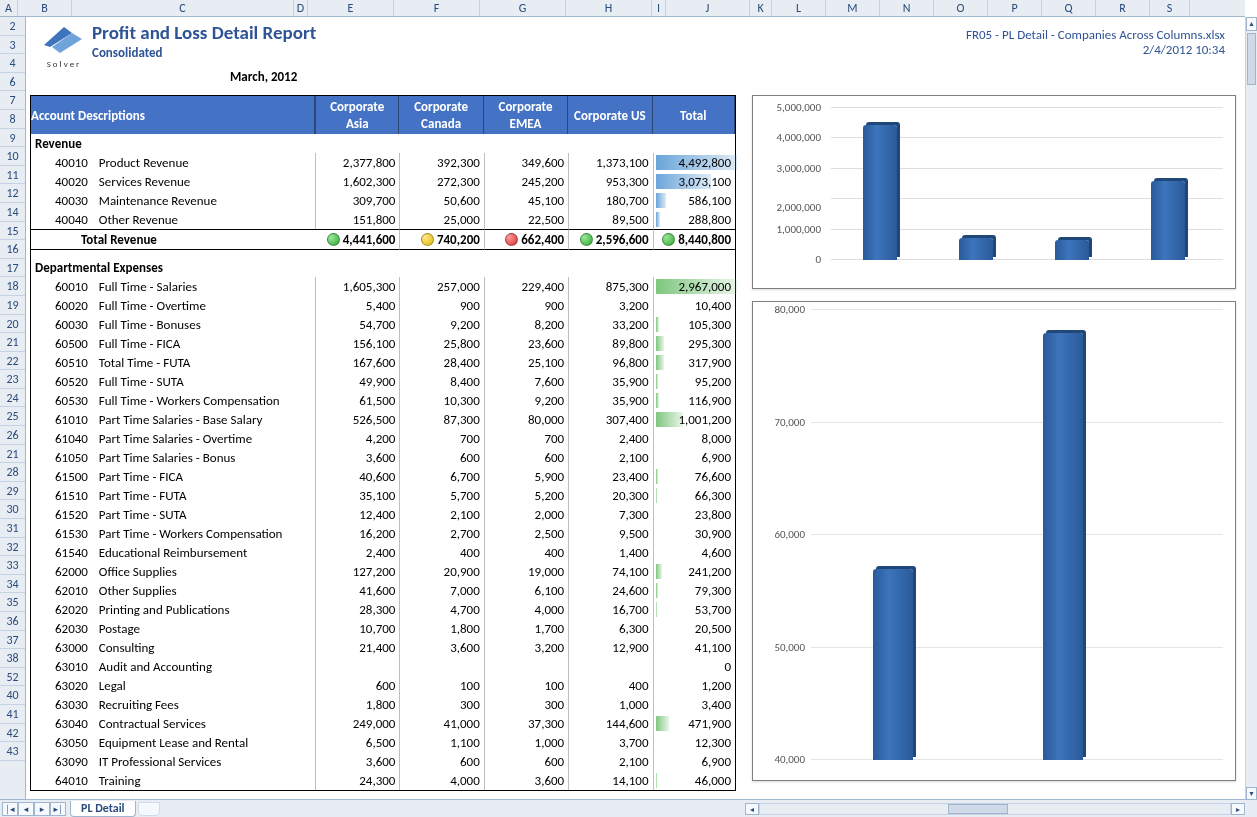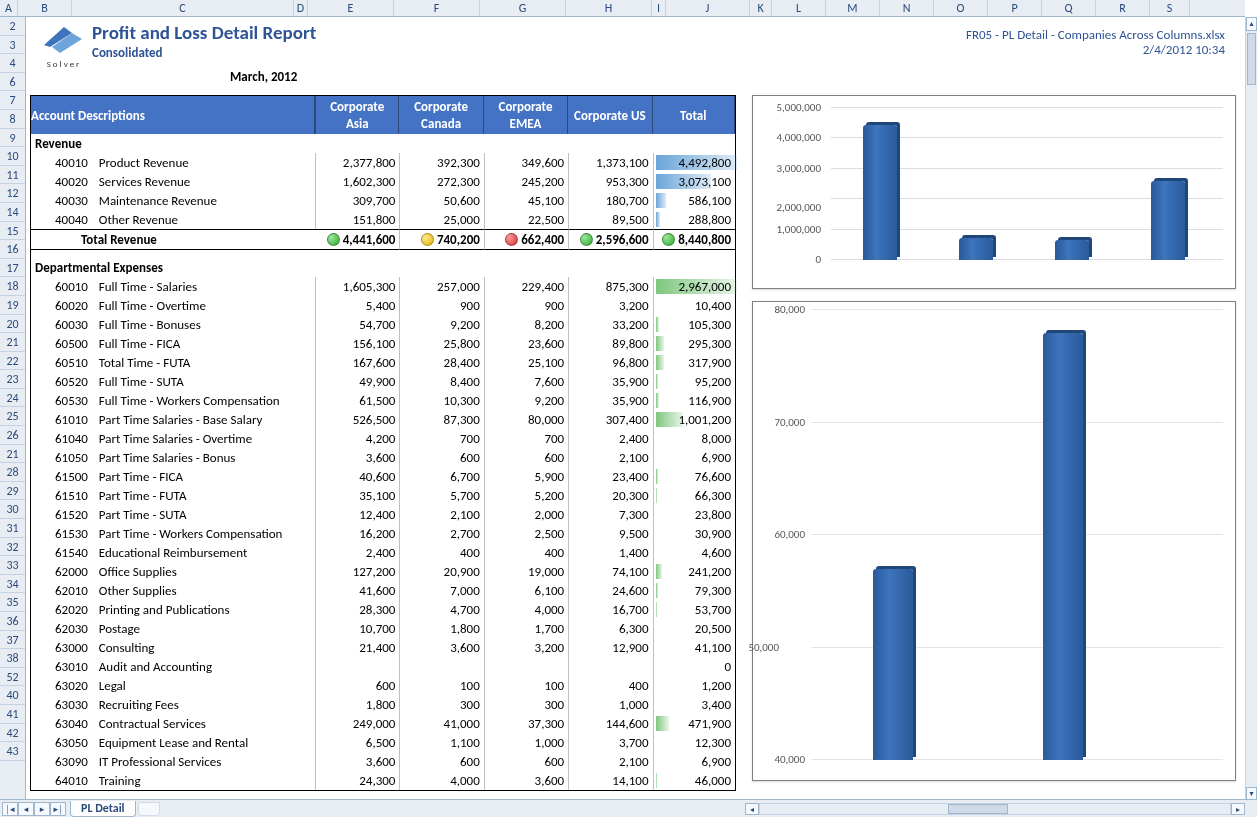--- a/index.html
+++ b/index.html
@@ -656,21 +656,21 @@
         <div class="bar3d" style="left:206px;height:22.50208px" title="Corporate Canada: 740200"></div>
         <div class="bar3d" style="left:302px;height:20.13696px" title="Corporate EMEA: 662400"></div>
         <div class="bar3d" style="left:398px;height:78.93664px" title="Corporate US: 2596600"></div>
       </div>
   </div>
 
   <div class="chart-box chart2">
     <div id="c2ylabs">
         <div class="axis-lbl" style="right:430px;bottom:14px;width:50px">40,000</div>
      <div style="position:absolute;left:58px;right:12px;bottom:20px;height:1px;background:#e5e5e5"></div>
-        <div class="axis-lbl" style="right:456px;bottom:126.5px;width:50px">50,000</div>
+        <div class="axis-lbl" style="right:430px;bottom:126.5px;width:50px">50,000</div>
      <div style="position:absolute;left:58px;right:12px;bottom:132.5px;height:1px;background:#e5e5e5"></div>
         <div class="axis-lbl" style="right:430px;bottom:239px;width:50px">60,000</div>
      <div style="position:absolute;left:58px;right:12px;bottom:245px;height:1px;background:#e5e5e5"></div>
         <div class="axis-lbl" style="right:430px;bottom:351.5px;width:50px">70,000</div>
      <div style="position:absolute;left:58px;right:12px;bottom:357.5px;height:1px;background:#e5e5e5"></div>
         <div class="axis-lbl" style="right:430px;bottom:464px;width:50px">80,000</div>
      <div style="position:absolute;left:58px;right:12px;bottom:470px;height:1px;background:#e5e5e5"></div>
       </div>
     <div id="c2bars">
         <div class="bar3d" style="left:120px;bottom:20px;height:191.25px;width:40px" title="Series 1: 57000"></div>

